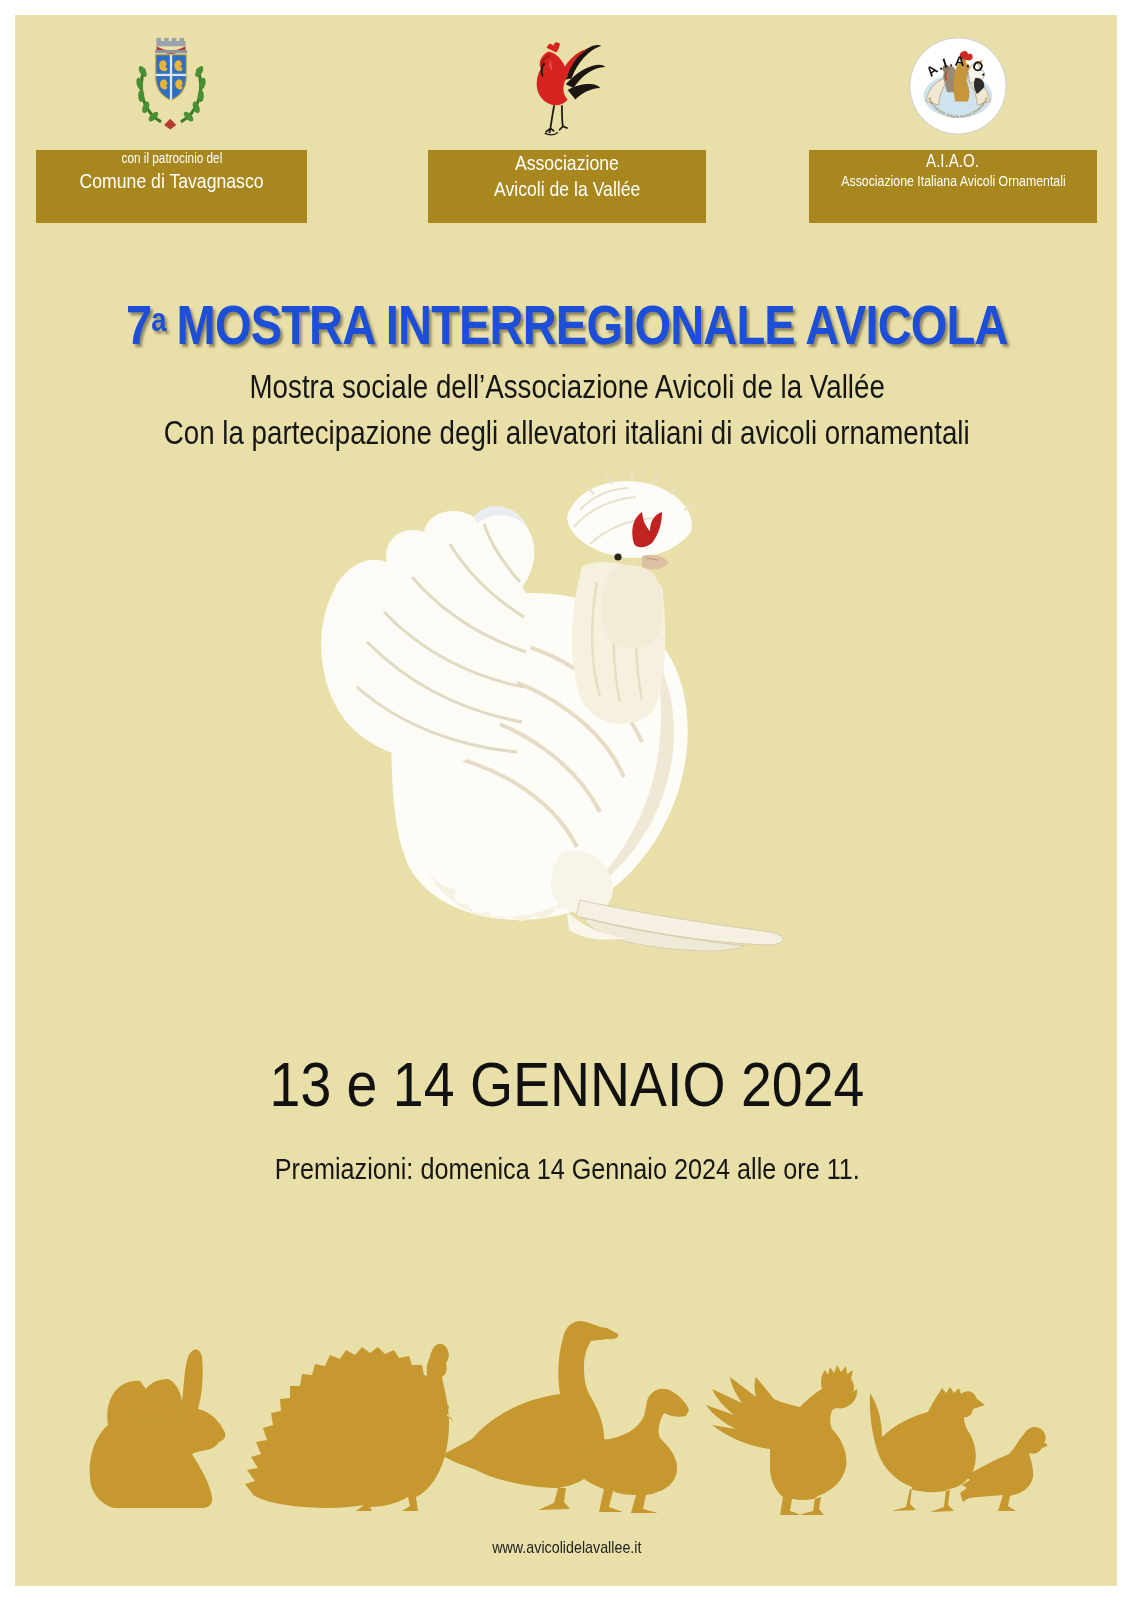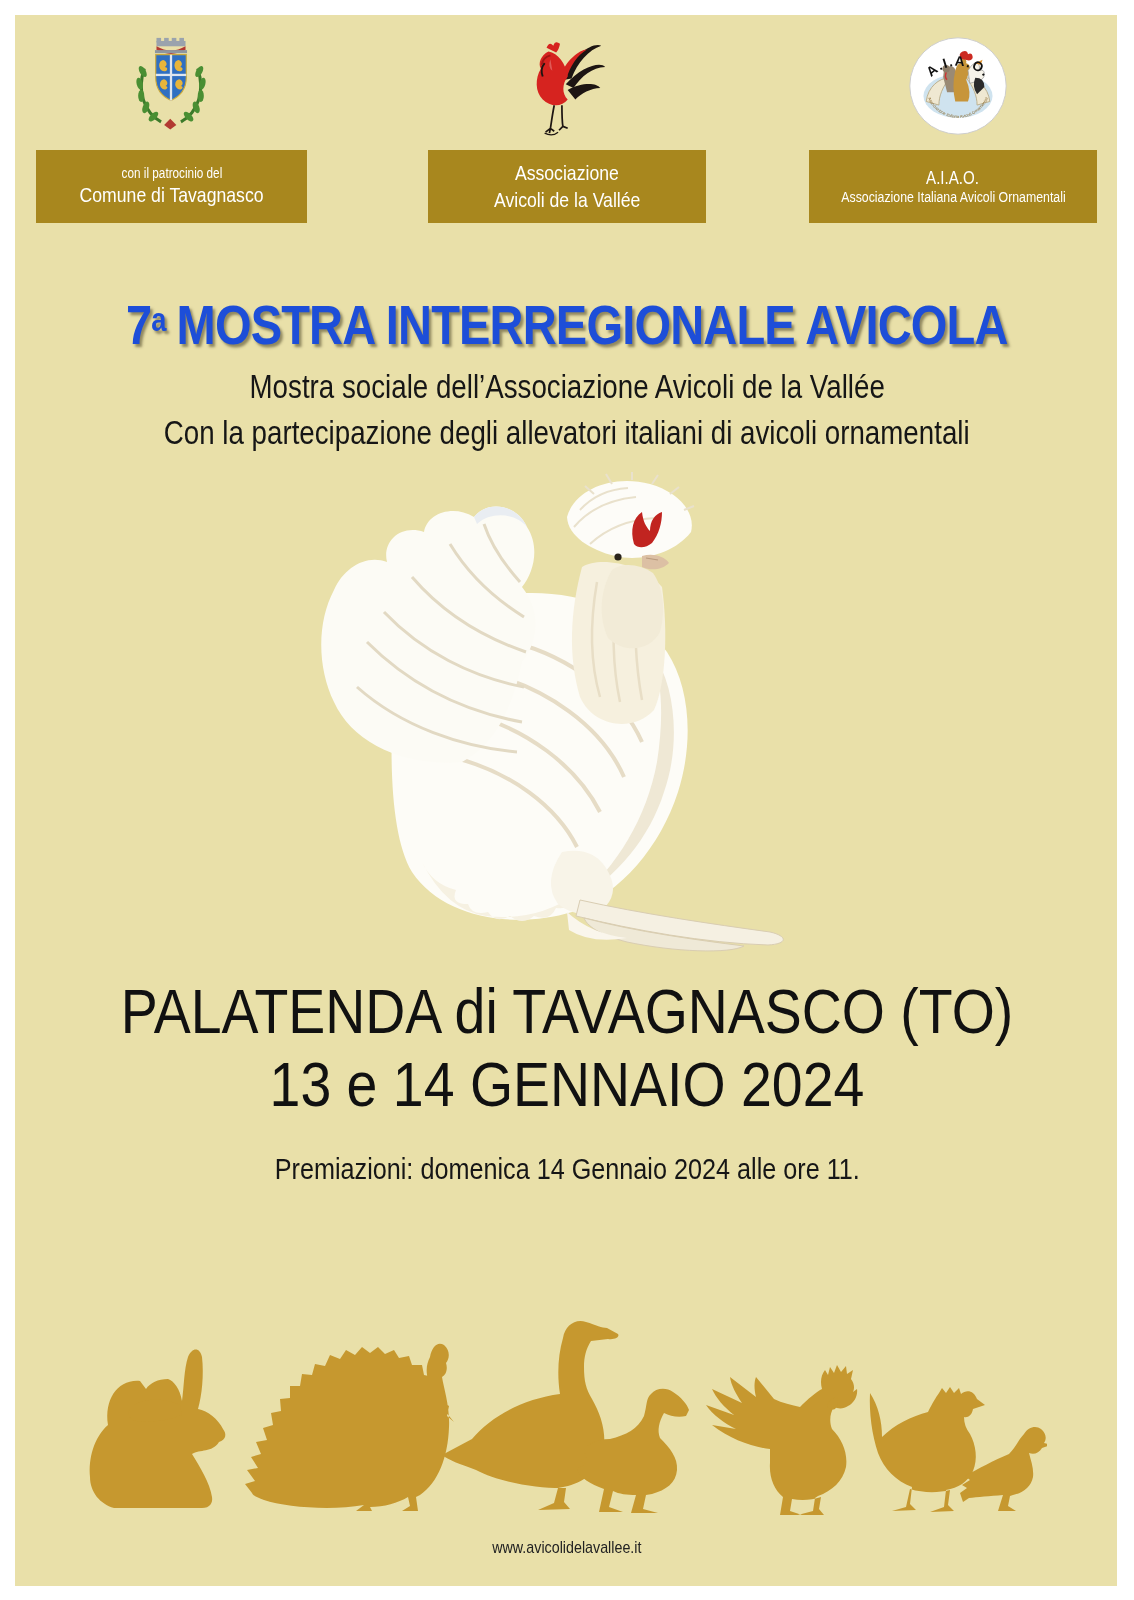--- a/index.html
+++ b/index.html
@@ -8,21 +8,21 @@
     font-family:"Liberation Sans","DejaVu Sans",sans-serif;
     overflow:hidden;margin:0 auto;
   }
   .paper{position:absolute;left:15px;top:15px;right:17px;bottom:14px;background:#e9e0a9;}
   .abs{position:absolute;}
   .sx84{display:inline-block;transform:scaleX(.84);transform-origin:50% 50%;white-space:nowrap;}
   .sx88{display:inline-block;transform:scaleX(.88);transform-origin:50% 50%;white-space:nowrap;}
   
   .badge{
     position:absolute;top:150px;height:73px;background:#a8871e;color:#ffffff;
-    display:flex;flex-direction:column;align-items:center;justify-content:center;
+    display:flex;flex-direction:column;align-items:center;justify-content:flex-start;
     line-height:1.25;
   }
   .badge .b-small{font-size:14px;}
   .badge .b-large{font-size:21px;}
   .badge .b-med{font-size:18px;}
   .badge .b-sub{font-size:14px;}
   
   .title{position:absolute;top:292px;width:100%;text-align:center;
     font-size:56px;font-weight:700;letter-spacing:-1px;color:#1d4ed8;
     text-shadow:3px 3px 3px rgba(95,88,55,.65);}
@@ -207,23 +207,20 @@
       </g>
 
       <path d="M322,72 C318,58 321,46 330,40 C331,49 334,55 338,59 C338,49 343,42 350,40 C350,51 347,62 340,71 C334,76 326,77 322,72 Z" fill="#c12420"></path>
 
       <circle cx="306" cy="85" r="3.6" fill="#2a241c"></circle>
       <path d="M330,84 C341,81 352,84 357,91 C350,98 339,99 330,95 Z" fill="#dcc0a4"></path>
       <path d="M334,86 l12,2" stroke="#b99a7e" stroke-width="1.2"></path>
     </svg>
   </div>
 
-  <div class="venue" style="top:975px;">
-    <span class="sx88">PALATENDA di TAVAGNASCO (TO)</span>
-  </div>
   <div class="venue" style="top:1048px;">
     <span class="sx88">13 e 14 GENNAIO 2024</span>
   </div>
 
   <div class="info" style="top:1152px;">
     <span class="sx84">Premiazioni: domenica 14 Gennaio 2024 alle ore 11.</span>
   </div>
 
   <div class="abs" style="left:80px;top:1297px;width:967px;height:218px;">
     <svg width="967" height="218" viewBox="0 0 967 218" fill="#c6982f">

